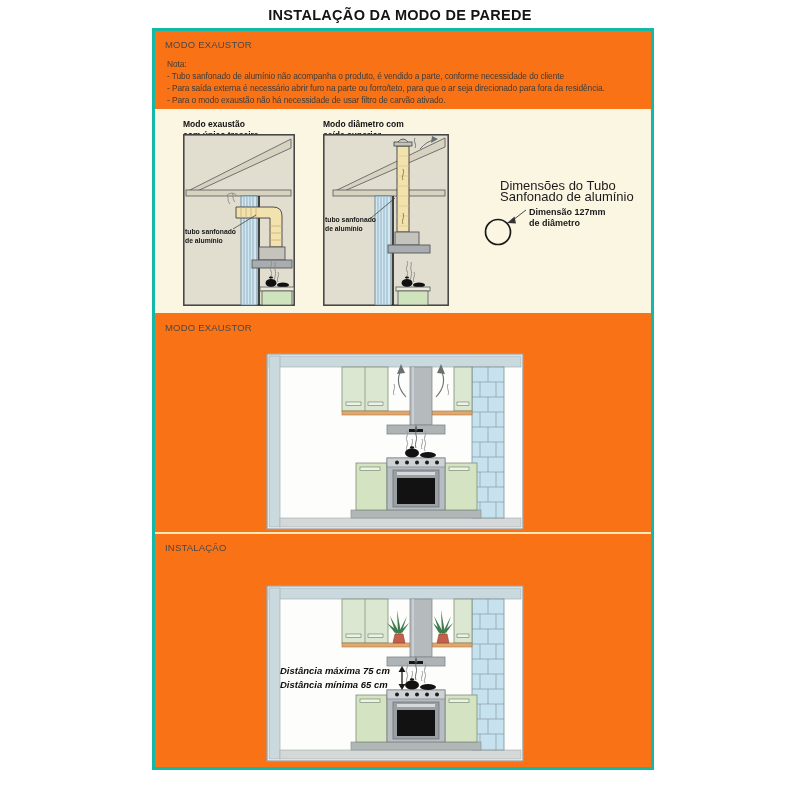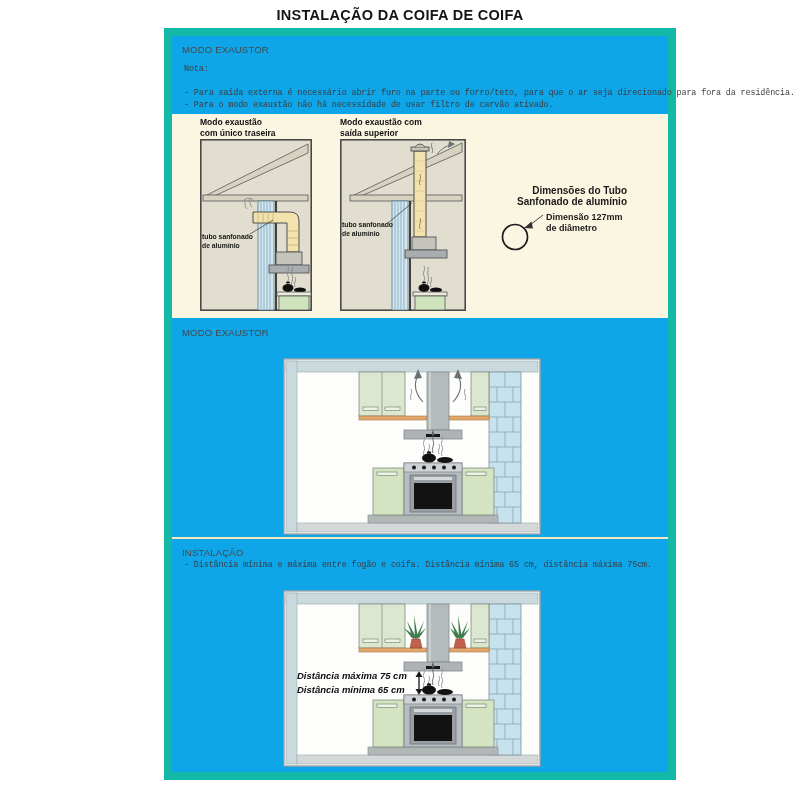--- a/index.html
+++ b/index.html
@@ -1,41 +1,42 @@
 <!DOCTYPE html>
 <html><head>
 <meta charset="utf-8">
 <style>
   html,body{margin:0;padding:0;}
   body{width:800px;height:800px;background:#ffffff;font-family:"Liberation Sans",sans-serif;position:relative;overflow:hidden;}
   .page-title{position:absolute;top:7px;left:0;width:100%;text-align:center;font-size:14.5px;font-weight:bold;color:#141414;letter-spacing:.3px;margin:0;}
-  .content-box{position:absolute;left:164px;top:28px;width:496px;height:736px;background:#0ea5e9;border:8px solid #14b8a6;}
+  .content-box{position:absolute;left:152px;top:28px;width:496px;height:736px;background:#f97316;border:3px solid #14b8a6;}
   .cream{position:absolute;left:0;top:78px;width:496px;height:204px;background:#fbf6e2;}
   .h-sec{position:absolute;font-size:9.5px;color:#484848;letter-spacing:.2px;}
-  .note{position:absolute;font-size:8.4px;color:#3c3c3c;white-space:nowrap;letter-spacing:-.1px;font-family:Liberation Mono, monospace;}
-  .dtitle{position:absolute;font-size:8.5px;font-weight:bold;color:#101010;line-height:10.5px;}
+  .note{position:absolute;font-size:8.4px;color:#3c3c3c;white-space:nowrap;letter-spacing:-.1px;}
+  .dtitle{position:absolute;font-size:8.5px;font-weight:bold;color:#101010;line-height:10.5px;margin-top:7px;}
   .dtitle span{display:block;}
-  .dimtitle{position:absolute;font-size:10px;font-weight:bold;color:#1a1a1a;line-height:11px;text-align:right;}
+  .dimtitle{position:absolute;font-size:13px;font-weight:normal;color:#1a1a1a;line-height:11px;}
   .dimtitle span{display:block;}
   .divider{position:absolute;left:0;width:496px;height:2px;background:#f0e9bc;}
   svg{position:absolute;display:block;}
   svg text{font-family:"Liberation Sans",sans-serif;}
   .dlabel{font-size:6.8px;font-weight:bold;fill:#161616;}
   .dimval{font-size:9px;font-weight:bold;fill:#1a1a1a;}
   .dist{font-size:9.5px;font-weight:bold;font-style:italic;fill:#0d0d0d;}
 </style>
 </head>
 <body>
 
-<h1 class="page-title">INSTALAÇÃO DA COIFA DE COIFA</h1>
+<h1 class="page-title">INSTALAÇÃO DA MODO DE PAREDE</h1>
 
 <div class="content-box">
 
   <div class="h-sec" style="left:10px;top:8px;">MODO EXAUSTOR</div>
   <div class="note" style="left:12px;top:28px;">Nota:</div>
+  <div class="note" style="left:12px;top:40px;">- Tubo sanfonado de alumínio não acompanha o produto, é vendido a parte, conforme necessidade do cliente</div>
   <div class="note" style="left:12px;top:52px;">- Para saída externa é necessário abrir furo na parte ou forro/teto, para que o ar seja direcionado para fora da residência.</div>
   <div class="note" style="left:12px;top:64px;">- Para o modo exaustão não há necessidade de usar filtro de carvão ativado.</div>
 
   <div class="cream"></div>
 
   <div class="dtitle" style="left:28px;top:81px;">
     <span>Modo exaustão</span>
     <span>com único traseira</span>
   </div>
 
@@ -69,21 +70,21 @@
     <g>
       <rect x="77" y="153" width="34" height="4" fill="#eceadb" stroke="#55585a" stroke-width="0.8"></rect>
       <rect x="79" y="157" width="30" height="14" fill="#cfe3bd" stroke="#55585a" stroke-width="0.8"></rect>
     </g>
     <text x="2" y="100" class="dlabel">tubo sanfonado</text>
     <text x="2" y="109" class="dlabel">de alumínio</text>
     <line x1="50" y1="95" x2="73" y2="81" stroke="#333333" stroke-width="0.7"></line>
   </svg>
 
   <div class="dtitle" style="left:168px;top:81px;">
-    <span>Modo exaustão com</span>
+    <span>Modo diâmetro com</span>
     <span>saída superior</span>
   </div>
 
   <svg style="left:168px;top:103px;" width="126" height="172" viewBox="0 0 126 172">
     <rect x="0.8" y="0.8" width="124.4" height="170.4" fill="#e1ded0" stroke="#3f3f3f" stroke-width="1.5"></rect>
     <g>
       <polygon points="10,58 122,4 122,13 19,58" fill="#d8d3c1" stroke="#555555" stroke-width="0.8"></polygon>
       <rect x="10" y="56" width="112" height="6" fill="#d8d3c1" stroke="#555555" stroke-width="0.8"></rect>
     </g>
     <g>
@@ -199,21 +200,20 @@
     <g>
       <ellipse cx="146" cy="100" rx="7" ry="4.5" fill="#121212"></ellipse>
       <ellipse cx="146" cy="94.5" rx="2.2" ry="1.2" fill="#121212"></ellipse>
       <ellipse cx="162" cy="102" rx="8" ry="3" fill="#121212"></ellipse>
     </g>
   </svg>
 
   <div class="divider" style="top:501px;"></div>
 
   <div class="h-sec" style="left:10px;top:511px;">INSTALAÇÃO</div>
-  <div class="note" style="left:12px;top:524px;">- Distância mínima e máxima entre fogão e coifa. Distância mínima 65 cm, distância máxima 75cm.</div>
 
   <svg style="left:111px;top:554px;" width="258" height="177" viewBox="0 0 258 177">
     <rect x="1" y="1" width="256" height="175" fill="#fdfdfb" stroke="#9aa2a6" stroke-width="1.4"></rect>
     <rect x="3" y="3" width="252" height="11" fill="#c9d9dd" stroke="#a2b2b6" stroke-width="0.7"></rect>
     <rect x="3" y="3" width="11" height="171" fill="#c9d9dd" stroke="#a2b2b6" stroke-width="0.7"></rect>
     <rect x="14" y="165" width="241" height="9" fill="#d4d8d8" stroke="#aab2b2" stroke-width="0.7"></rect>
     <g>
       <rect x="206" y="14" width="32" height="151" fill="#c6e2ee" stroke="#7e929c" stroke-width="0.8"></rect>
       <path d="M206,29 H238 M206,44 H238 M206,59 H238 M206,74 H238 M206,89 H238 M206,104 H238 M206,119 H238 M206,134 H238 M206,149 H238" stroke="#7e929c" stroke-width="0.6" fill="none"></path>
       <path d="M222,14 V29 M214,29 V44 M230,29 V44 M222,44 V59 M214,59 V74 M230,59 V74 M222,74 V89 M214,89 V104 M230,89 V104 M222,104 V119 M214,119 V134 M230,119 V134 M222,134 V149 M214,149 V165 M230,149 V165" stroke="#7e929c" stroke-width="0.6" fill="none"></path>

